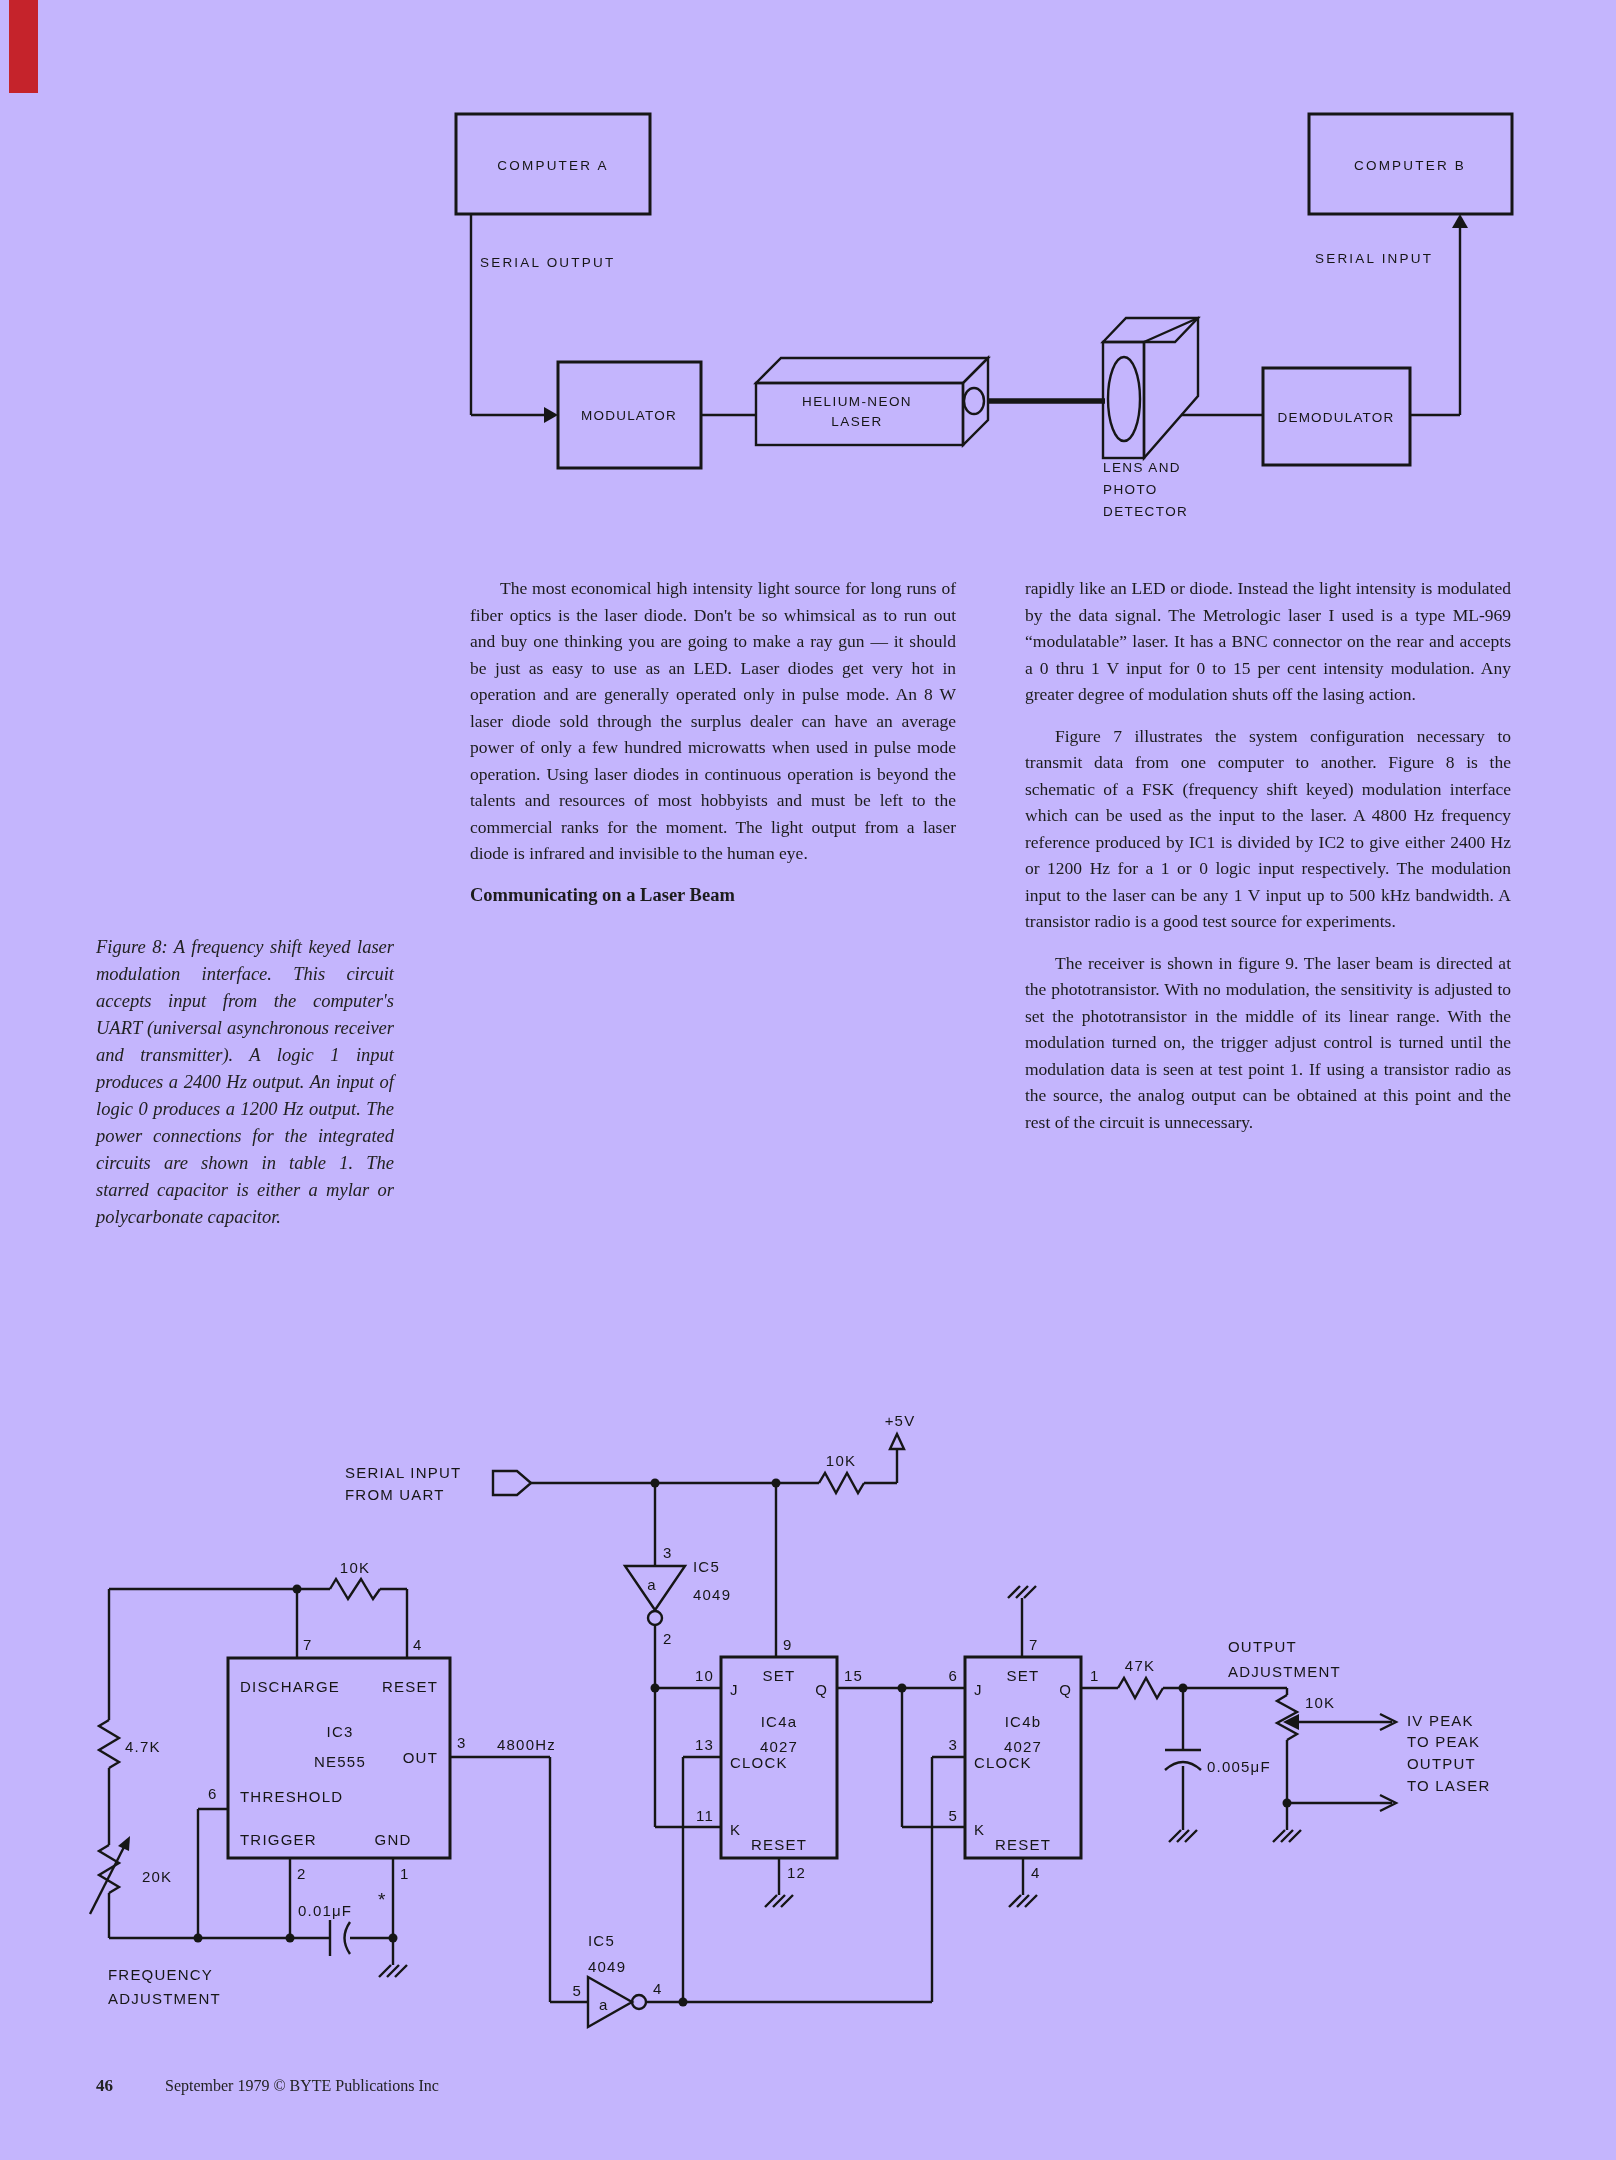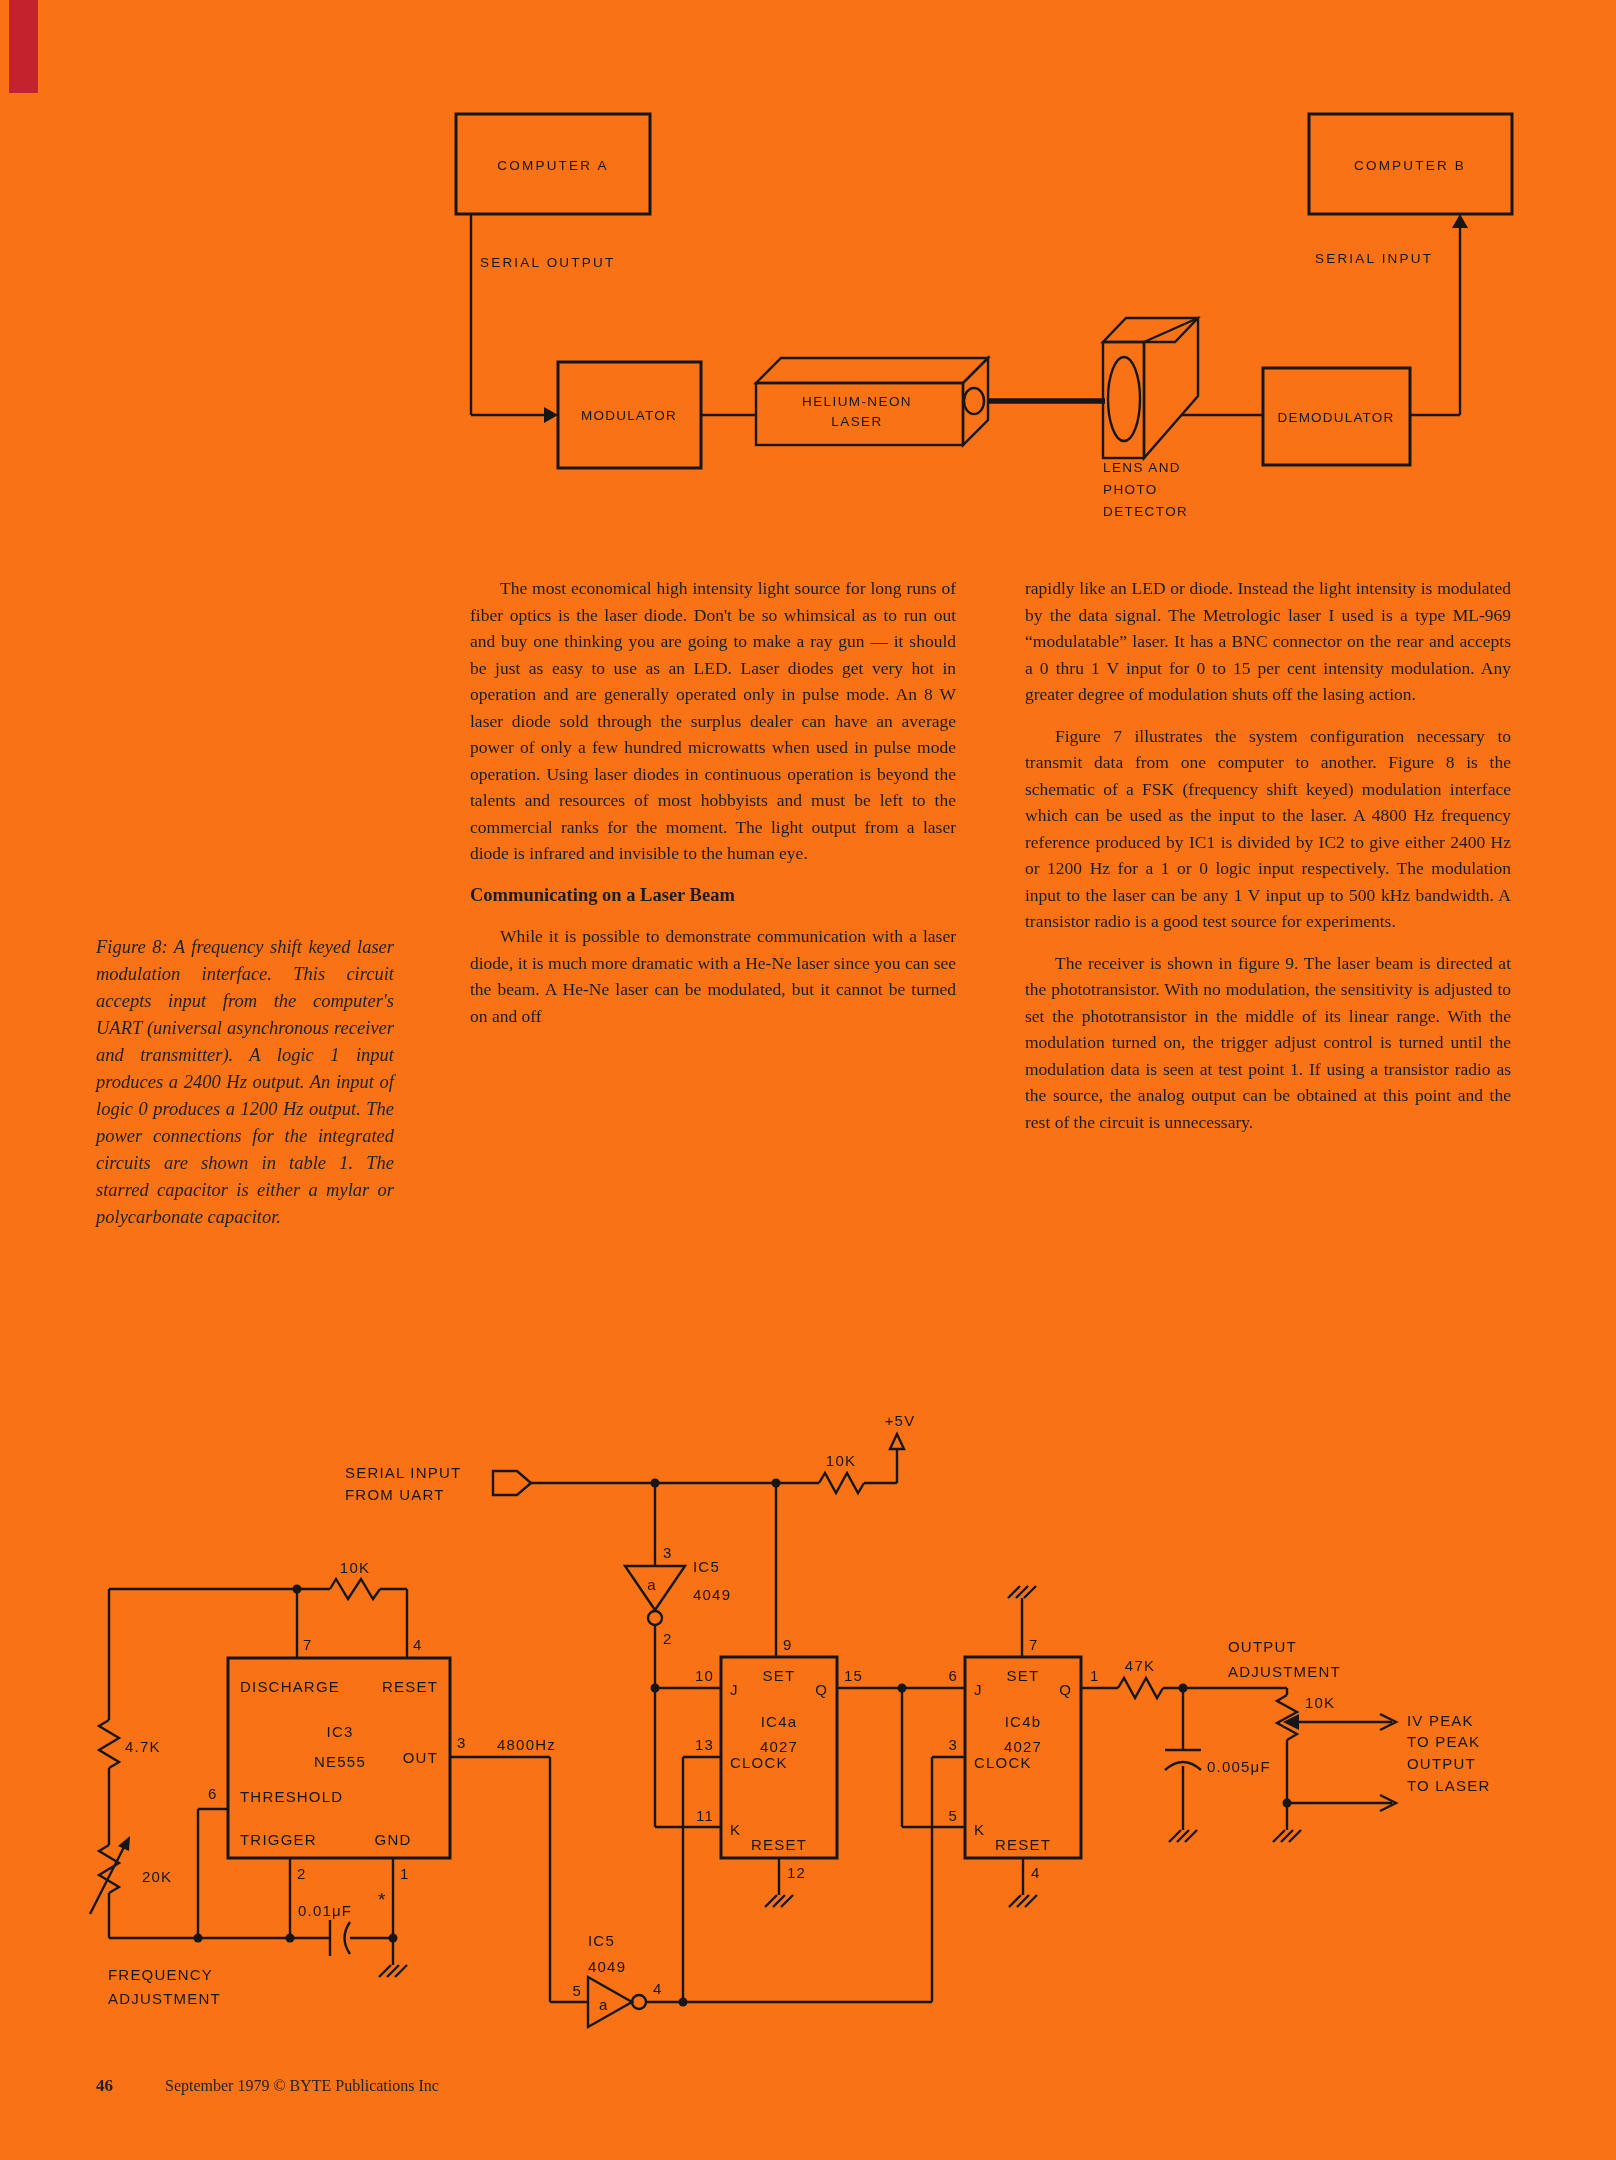--- a/index.html
+++ b/index.html
@@ -1,16 +1,16 @@
 <!DOCTYPE html>
 <html><head>
 <meta charset="utf-8">
 <style>
   html,body{margin:0;padding:0;background:#d8d6d2;}
-  .page{position:relative;width:1616px;height:2160px;background:#f97316;overflow:hidden;
+  .page{position:relative;width:1616px;height:2160px;background:#c4b5fd;overflow:hidden;
         font-family:"Liberation Serif",serif;color:#1b1b1b;}
   .red-tab{position:absolute;left:9px;top:0;width:29px;height:93px;background:#c5232b;}
   .caption{position:absolute;width:298px;font-style:italic;font-size:18.5px;line-height:27px;
            text-align:justify;color:#222;}
   #cap7{left:96px;top:330px;}
   #cap8{left:96px;top:934px;}
   .col{position:absolute;width:516px;font-size:17.5px;line-height:26.5px;text-align:justify;color:#1c1c1c;}
   #col1{left:455px;top:560px;}
   #col2{left:1010px;top:560px;}
   .col p{margin:15px;text-indent:30px;}
@@ -83,21 +83,20 @@
     <rect class="bx" x="869" y="14" width="203" height="100"></rect>
     <text class="d7 tm" x="970" y="70">COMPUTER B</text>
     <text class="d7" x="875" y="163">SERIAL INPUT</text>
   </svg>
 
   <div class="caption" id="cap8">Figure 8: A frequency shift keyed laser modulation interface. This circuit accepts input from the computer's UART (universal asynchronous receiver and transmitter). A logic 1 input produces a 2400 Hz output. An input of logic 0 produces a 1200 Hz output. The power connections for the integrated circuits are shown in table 1. The starred capacitor is either a mylar or polycarbonate capacitor.</div>
 
   <div class="col" id="col1">
     <p>The most economical high intensity light source for long runs of fiber optics is the laser diode. Don't be so whimsical as to run out and buy one thinking you are going to make a ray gun — it should be just as easy to use as an LED. Laser diodes get very hot in operation and are generally operated only in pulse mode. An 8 W laser diode sold through the surplus dealer can have an average power of only a few hundred microwatts when used in pulse mode operation. Using laser diodes in continuous operation is beyond the talents and resources of most hobbyists and must be left to the commercial ranks for the moment. The light output from a laser diode is infrared and invisible to the human eye.</p>
     <p class="heading noindent">Communicating on a Laser Beam</p>
-    <p>While it is possible to demonstrate communication with a laser diode, it is much more dramatic with a He-Ne laser since you can see the beam. A He-Ne laser can be modulated, but it cannot be turned on and off</p>
   </div>
   <div class="col" id="col2">
     <p class="noindent">rapidly like an LED or diode. Instead the light intensity is modulated by the data signal. The Metrologic laser I used is a type ML-969 “modulatable” laser. It has a BNC connector on the rear and accepts a 0 thru 1 V input for 0 to 15 per cent intensity modulation. Any greater degree of modulation shuts off the lasing action.</p>
     <p>Figure 7 illustrates the system configuration necessary to transmit data from one computer to another. Figure 8 is the schematic of a FSK (frequency shift keyed) modulation interface which can be used as the input to the laser. A 4800 Hz frequency reference produced by IC1 is divided by IC2 to give either 2400 Hz or 1200 Hz for a 1 or 0 logic input respectively. The modulation input to the laser can be any 1 V input up to 500 kHz bandwidth. A transistor radio is a good test source for experiments.</p>
     <p>The receiver is shown in figure 9. The laser beam is directed at the phototransistor. With no modulation, the sensitivity is adjusted to set the phototransistor in the middle of its linear range. With the modulation turned on, the trigger adjust control is turned until the modulation data is seen at test point 1. If using a transistor radio as the source, the analog output can be obtained at this point and the rest of the circuit is unnecessary.</p>
   </div>
 
   <svg id="fig8" width="1500" height="690" viewBox="0 0 1500 690">
     <defs>
       <g id="gnd">

